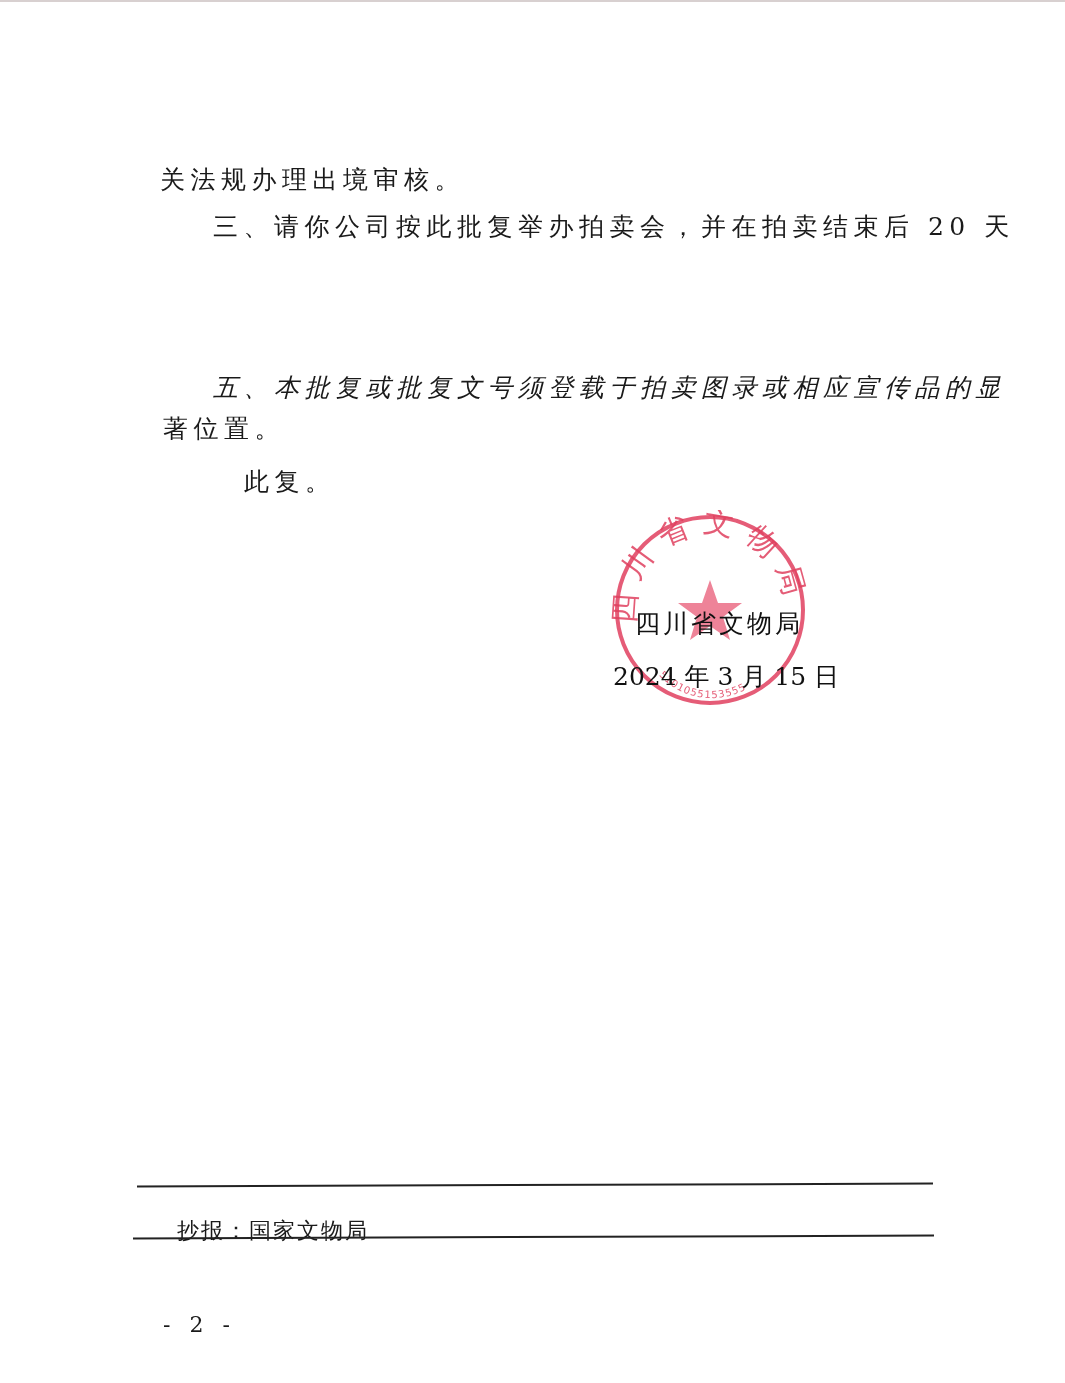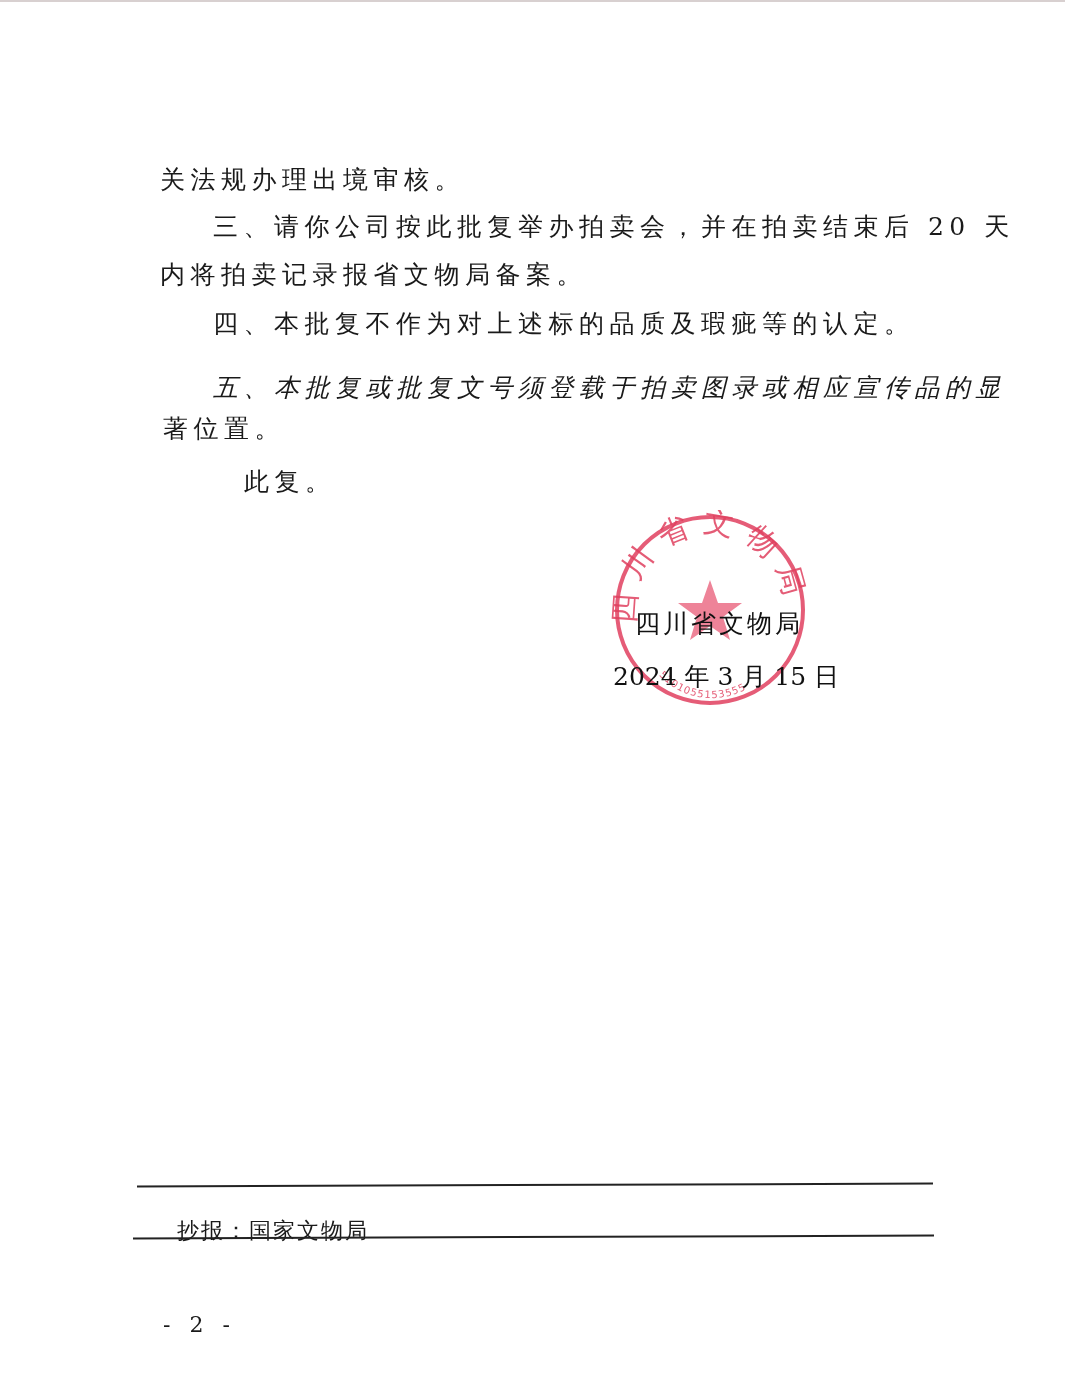--- a/index.html
+++ b/index.html
@@ -54,22 +54,20 @@
 </style>
 </head>
 <body>
 
 <div class="top-edge"></div>
 
 <div class="page">
 
   <div class="line" style="left:160px; top:163px;font-family:Liberation Serif, serif;">关法规办理出境审核。</div>
   <div class="line" style="left:213px; top:210px;">三、请你公司按此批复举办拍卖会，并在拍卖结束后 20 天</div>
-  <div class="line" style="left:160px; top:258px;">内将拍卖记录报省文物局备案。</div>
-  <div class="line" style="left:213px; top:307px;">四、本批复不作为对上述标的品质及瑕疵等的认定。</div>
   <div class="line" style="left:213px; top:371px;font-style:italic;">五、本批复或批复文号须登载于拍卖图录或相应宣传品的显</div>
   <div class="line" style="left:163px; top:412px;">著位置。</div>
   <div class="line" style="left:213px; top:465px;margin-left:31px;">此复。</div>
 
   <svg class="stamp" viewBox="0 0 200 200">
     <defs>
       <path id="ringPath" d="M 30 125 A 75 75 0 1 1 170 125" fill="none"></path>
       <path id="serialPath" d="M 38 150 A 72 72 0 0 0 165 150" fill="none"></path>
     </defs>
     <circle cx="100" cy="100" r="93" fill="none" stroke="#e0405f" stroke-width="4" opacity="0.85"></circle>

